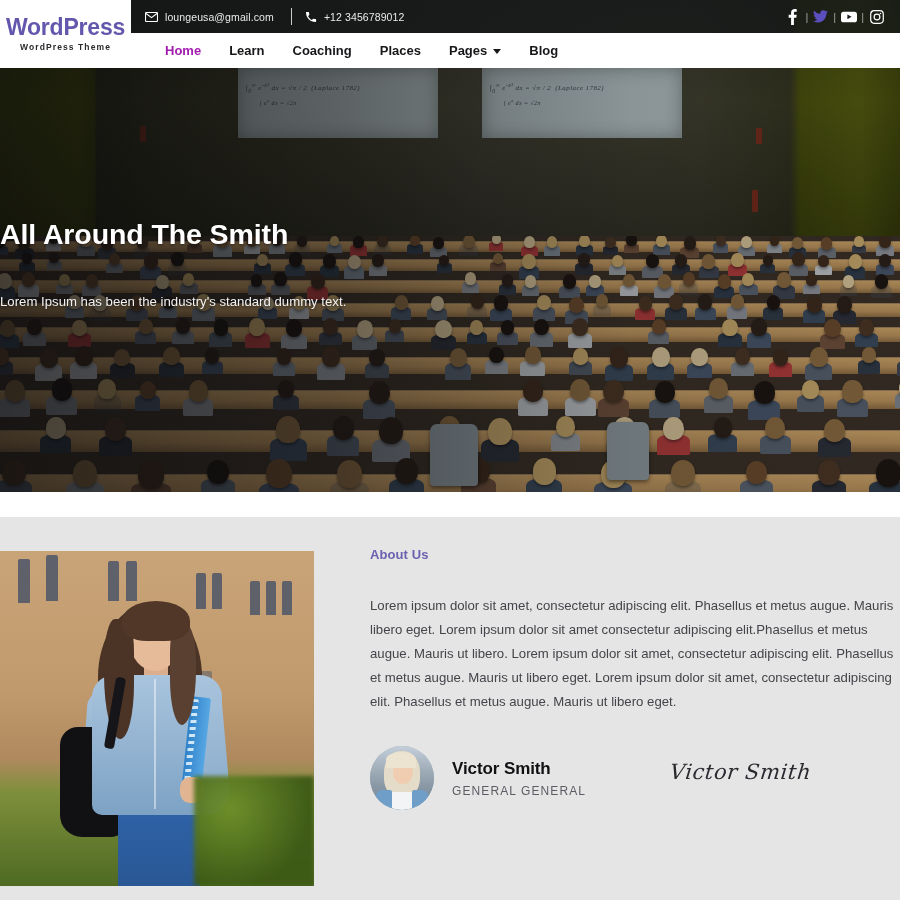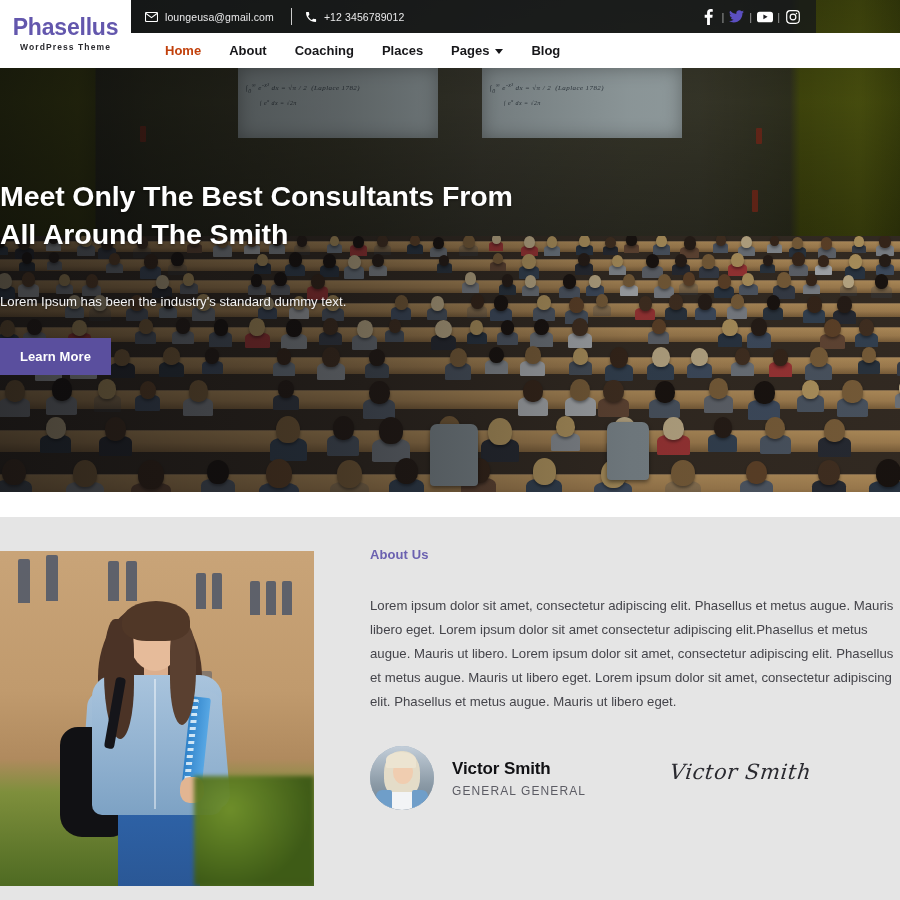--- a/index.html
+++ b/index.html
@@ -81,21 +81,21 @@
     position:absolute; background:#8e9aa0; border-radius:7px 7px 4px 4px;
     box-shadow:0 2px 4px rgba(0,0,0,.5);
   }
   .hero-darken {
     position:absolute; inset:0;
     background: linear-gradient(90deg, rgba(10,10,12,.72) 0%, rgba(10,10,12,.52) 38%, rgba(10,10,12,.25) 70%, rgba(10,10,12,.18) 100%);
   }
 
   
   .topbar {
-    position:absolute; top:0; left:0; width:816px; height:33px;
+    position:absolute; top:0; left:0; width:900px; height:33px;
     display:flex; align-items:center; z-index:40;
   }
   .topbar-logo-pad { width:131px; height:33px; background:#ffffff; flex:0 0 131px; }
   .topbar-dark {
     flex:1 1 auto; height:33px; display:flex; align-items:center;
     background: rgba(22,24,26,0.78);
   }
   .contact-block { display:flex; align-items:center; gap:7px; padding-left:14px; }
   .contact-block .ico { display:flex; align-items:center; }
   .contact-text { color:#e9e9ea; font-size:10.5px; letter-spacing:.1px; }
@@ -111,21 +111,21 @@
     z-index:40; display:flex; align-items:stretch;
   }
   .nav-logo-pad { width:131px; background:#fff; }
   .nav-white { flex:1 1 auto; background:#fff; display:flex; align-items:center; }
   .nav-list { display:flex; align-items:center; list-style:none; }
   .nav-item {
     font-size:13px; color:#17171a; font-weight:600;
     padding:0 14px; display:flex; align-items:center; gap:6px;
     cursor:pointer; white-space:nowrap;
   }
-  .nav-item.active { color:#c2410c; }
+  .nav-item.active { color:#a21caf; }
   .nav-item:nth-child(1){ margin-left:20px; }
   .nav-item .caret {
     width:0;height:0;border-left:4px solid transparent;border-right:4px solid transparent;
     border-top:5px solid #17171a; display:inline-block; margin-top:2px;
   }
 
   
   .logo-wrap {
     position:absolute; top:0; left:0; width:131px; height:68px;
     background:#fff; z-index:45;
@@ -692,28 +692,27 @@
           <div class="head" style="width: 25.054px; height: 28.0604px; left: 875.772px; top: 222.618px; background: rgb(27, 20, 16);"></div>
           <div class="chair" style="left: 430px; top: 188px; width: 48px; height: 62px;"></div>
           <div class="chair" style="left: 607px; top: 186px; width: 42px; height: 58px;"></div>
         </div>
     </div>
     <div class="hero-darken"></div>
   </div>
 
   <div class="hero-content">
     <h1 class="hero-title">
-      <span>Meet Only The Best Consultants From</span><br>
+      <br>
       <span>All Around The Smith</span>
     </h1>
     <p class="hero-desc">
       <br>
       <span>Lorem Ipsum has been the industry's standard dummy text.</span>
     </p>
-    <button class="learn-btn">Learn More</button>
   </div>
 
   <div class="topbar">
     <div class="topbar-logo-pad"></div>
     <div class="topbar-dark">
 
       <div class="contact-block">
         <span class="ico">
           <svg width="13" height="10" viewBox="0 0 13 10">
               <rect x="0.5" y="0.5" width="12" height="9" rx="1" fill="none" stroke="#fff" stroke-width="1.1"></rect>
@@ -768,41 +767,41 @@
   </div>
 
   <div class="navbar">
     <div class="nav-logo-pad"></div>
     <div class="nav-white">
       <ul class="nav-list">
         <li class="nav-item active">
           <span>Home</span>
         </li>
         <li class="nav-item">
-          <span>About</span>
+          <span>Learn</span>
         </li>
         <li class="nav-item">
           <span>Coaching</span>
         </li>
         <li class="nav-item">
           <span>Places</span>
         </li>
         <li class="nav-item">
           <span>Pages</span>
           <span class="caret"></span>
         </li>
         <li class="nav-item">
           <span>Blog</span>
         </li>
       </ul>
     </div>
   </div>
 
   <a class="logo-wrap">
-    <span class="logo-main">Phasellus</span>
+    <span class="logo-main">WordPress</span>
     <span class="logo-sub">WordPress Theme</span>
   </a>
 
   <div class="about">
 
     <div class="about-img">
       <div class="bld"></div>
       <div class="win" style="left:18px;  top:8px;  width:12px; height:44px;"></div>
       <div class="win" style="left:46px;  top:4px;  width:12px; height:46px;"></div>
       <div class="win" style="left:108px; top:10px; width:11px; height:40px;"></div>

